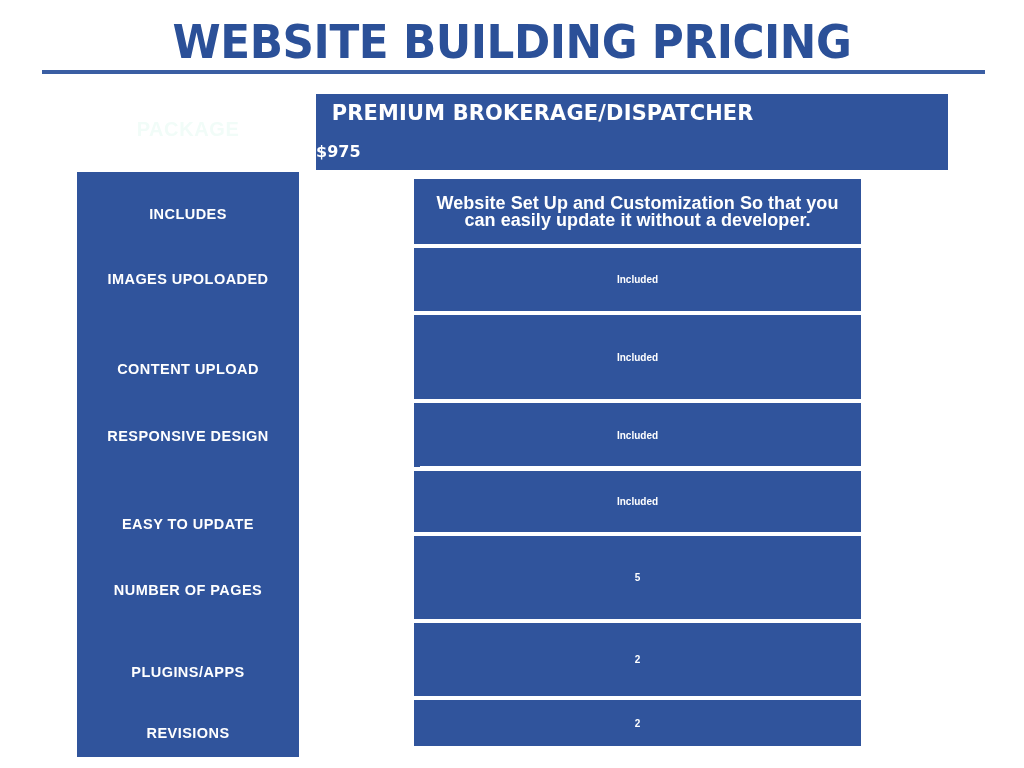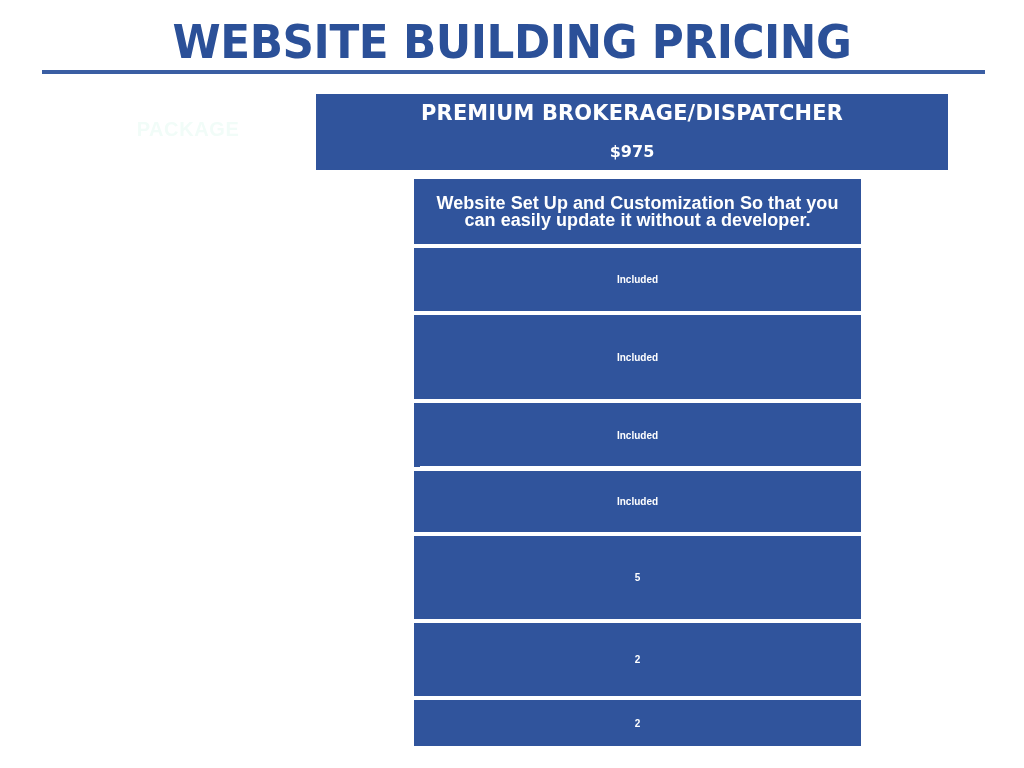--- a/index.html
+++ b/index.html
@@ -64,21 +64,20 @@
   .plan-header {
     position: absolute;
     left: 316px;
     top: 94px;
     width: 632px;
     height: 76px;
     background: #30549C;
     color: #ffffff;
     display: flex;
     flex-direction: column;
-    align-items: center;
     justify-content: center;
     font-family: "DejaVu Sans", sans-serif;
     font-weight: 700;
     gap: 10px;
   }
   .plan-header .plan-name {
     font-size: 22px;
     letter-spacing: 0.2px;
     line-height: 30px;
     transform: scaleX(0.95);
@@ -149,20 +148,30 @@
   <div class="title">WEBSITE BUILDING PRICING</div>
   <div class="title-rule"></div>
 
   <div class="package-label">PACKAGE</div>
 
   <div class="plan-header">
     <div class="plan-name">PREMIUM BROKERAGE/DISPATCHER</div>
     <div class="plan-price">$975</div>
   </div>
 
+  <div class="feature-sidebar">
+    <div class="feature-item" style="top:31px;">INCLUDES</div>
+    <div class="feature-item" style="top:96px; line-height:23px;">IMAGES UPOLOADED</div>
+    <div class="feature-item" style="top:186px;">CONTENT UPLOAD</div>
+    <div class="feature-item" style="top:253px;">RESPONSIVE DESIGN</div>
+    <div class="feature-item" style="top:341px;">EASY TO UPDATE</div>
+    <div class="feature-item" style="top:407px;">NUMBER OF PAGES</div>
+    <div class="feature-item" style="top:489px;">PLUGINS/APPS</div>
+    <div class="feature-item" style="top:550px;">REVISIONS</div>
+  </div>
 
   <div class="value-cell desc" style="top:179px; height:65px;">Website Set Up and Customization So that you can easily update it without a developer.</div>
   <div class="value-cell" style="top:248px; height:63px;">Included</div>
   <div class="value-cell" style="top:315px; height:84px;">Included</div>
   <div class="value-cell" style="top:403px; height:64px;">Included</div>
   <div class="value-cell" style="top:471px; height:61px;">Included</div>
   <div class="value-cell" style="top:536px; height:83px;">5</div>
   <div class="value-cell" style="top:623px; height:73px;">2</div>
   <div class="value-cell" style="top:700px; height:46px;">2</div>
 

